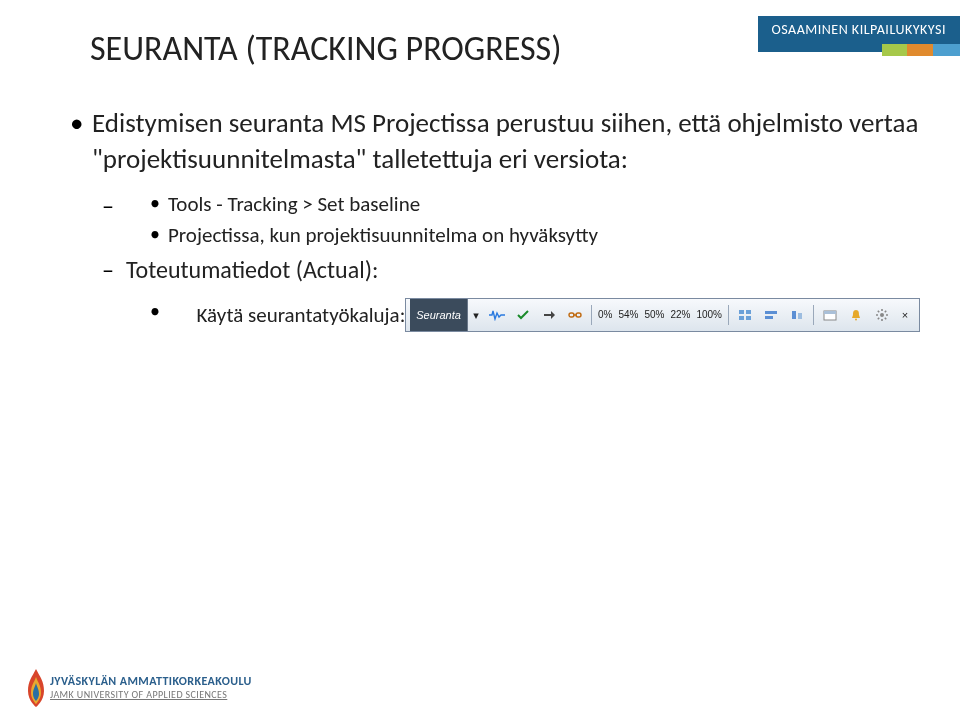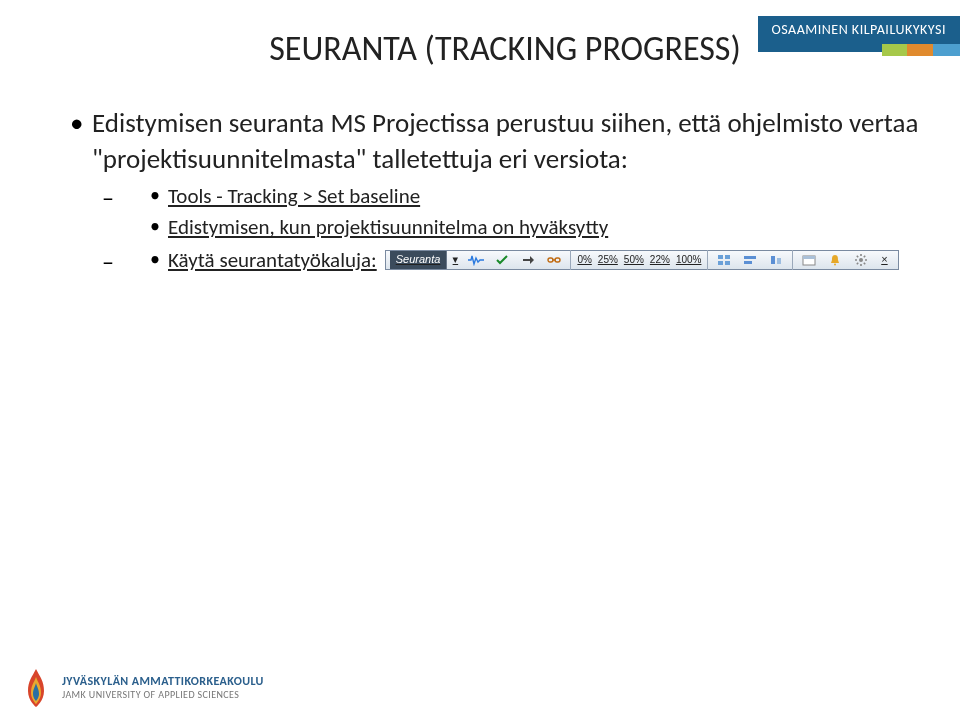--- a/index.html
+++ b/index.html
@@ -34,21 +34,20 @@
     top: 28px;
     left: 70px;
     right: 40px;
   }
   .title {
     font-size: 34px;
     color: #222;
     font-weight: 400;
     margin-bottom: 36px;
     margin-left: 20px;
-    text-align: center;
   }
   ul.level1 {
     list-style: none;
     font-size: 27px;
     color: #222;
   }
   ul.level1 > li {
     position: relative;
     padding-left: 22px;
     margin-bottom: 4px;
@@ -76,48 +75,47 @@
   ul.level2 > li::before {
     content: "–";
     position: absolute;
     left: 10px;
     top: 0;
     color: #000;
   }
   ul.level3 {
     list-style: none;
     font-size: 21px;
-    margin-top: 4px;
-    text-decoration: underline;
+    margin-top: 12px;
   }
   ul.level3 > li {
     position: relative;
     padding-left: 42px;
     margin-bottom: 3px;
     line-height: 1.35;
   }
   ul.level3 > li::before {
     content: "•";
     position: absolute;
     left: 24px;
     top: 0;
     font-size: 20px;
     color: #000;
   }
   .toolbar-row {
     display: flex;
     align-items: center;
-    gap: 8px;
+    justify-content: flex-end;
   }
   .toolbar {
     display: inline-flex;
     align-items: center;
     border: 1px solid #7a8aa0;
     background: linear-gradient(#f7f9fc, #dde5ed);
-    height: 20px;
+    height: 34px;
     padding: 0 4px;
     font-size: 11px;
     font-family: Tahoma, Arial, sans-serif;
     color: #222;
     vertical-align: middle;
   }
   .tb-title {
     background: #3b4b5c;
     color: #fff;
     padding: 0 6px;
@@ -157,58 +155,59 @@
     display: flex;
     align-items: center;
     justify-content: center;
   }
   .footer {
     position: absolute;
     bottom: 10px;
     left: 22px;
     display: flex;
     align-items: center;
-    gap: 12px;
+    gap: 0;
   }
   .logo-flame {
     width: 28px;
     height: 42px;
   }
   .logo-text {
     font-size: 12px;
     line-height: 1.15;
     color: #3a3a3a;
     letter-spacing: 0.4px;
   }
   .logo-text .fi { color: #2b5f8c; font-weight: 600; }
-  .logo-text .en { color: #777; font-size: 10px; }
+  .logo-text .en { color: #777; font-size: 10px; text-decoration: underline; }
   .spacer-li { margin-top: 10px; }
 </style>
 </head>
 <body>
 
 <div class="header-badge">OSAAMINEN KILPAILUKYKYSI</div>
 <div class="header-stripe"></div>
 
 <div class="slide">
   <h1 class="title">SEURANTA (TRACKING PROGRESS)</h1>
 
   <ul class="level1">
     <li>
       <span>Edistymisen seuranta MS Projectissa perustuu siihen, että ohjelmisto vertaa "projektisuunnitelmasta" talletettuja eri versiota:</span>
 
       <ul class="level2">
         <li>
           <ul class="level3">
             <li>Tools - Tracking &gt; Set baseline</li>
-            <li>Edistymisen, kun projektisuunnitelma on hyväksytty</li>
+            <li>Projectissa, kun projektisuunnitelma on hyväksytty</li>
           </ul>
         </li>
 
         <li>
+          <span>Toteutumatiedot (Actual):</span>
           <ul class="level3">
             <li>
               <div class="toolbar-row">
                 <span>Käytä seurantatyökaluja:</span>
                 <span class="toolbar">
                   <span class="tb-title">Seuranta</span>
                   <span class="tb-btn" style="width:14px;">▾</span>
                   <span class="tb-btn">
                     <svg width="16" height="12" viewBox="0 0 16 12">
                         <polyline points="0,6 3,6 4,2 6,10 8,4 10,8 12,6 16,6" stroke="#2a7adf" stroke-width="1.4" fill="none"></polyline>
@@ -227,21 +226,21 @@
                   </span>
                   <span class="tb-btn">
                     <svg width="14" height="12" viewBox="0 0 14 12">
                         <rect x="1" y="4" width="5" height="4" rx="2" fill="none" stroke="#c06a10" stroke-width="1.4"></rect>
                         <rect x="8" y="4" width="5" height="4" rx="2" fill="none" stroke="#c06a10" stroke-width="1.4"></rect>
                         <line x1="5" y1="6" x2="9" y2="6" stroke="#c06a10" stroke-width="1.4"></line>
                       </svg>
                   </span>
                   <span class="tb-sep"></span>
                   <span class="tb-pct">0%</span>
-                  <span class="tb-pct">25%</span>
+                  <span class="tb-pct">54%</span>
                   <span class="tb-pct">50%</span>
                   <span class="tb-pct">22%</span>
                   <span class="tb-pct">100%</span>
                   <span class="tb-sep"></span>
                   <span class="tb-btn">
                     <svg width="14" height="12" viewBox="0 0 14 12">
                         <rect x="1" y="1" width="5" height="4" fill="#6aa0d8"></rect>
                         <rect x="8" y="1" width="5" height="4" fill="#6aa0d8"></rect>
                         <rect x="1" y="7" width="5" height="4" fill="#6aa0d8"></rect>
                         <rect x="8" y="7" width="5" height="4" fill="#6aa0d8"></rect>

